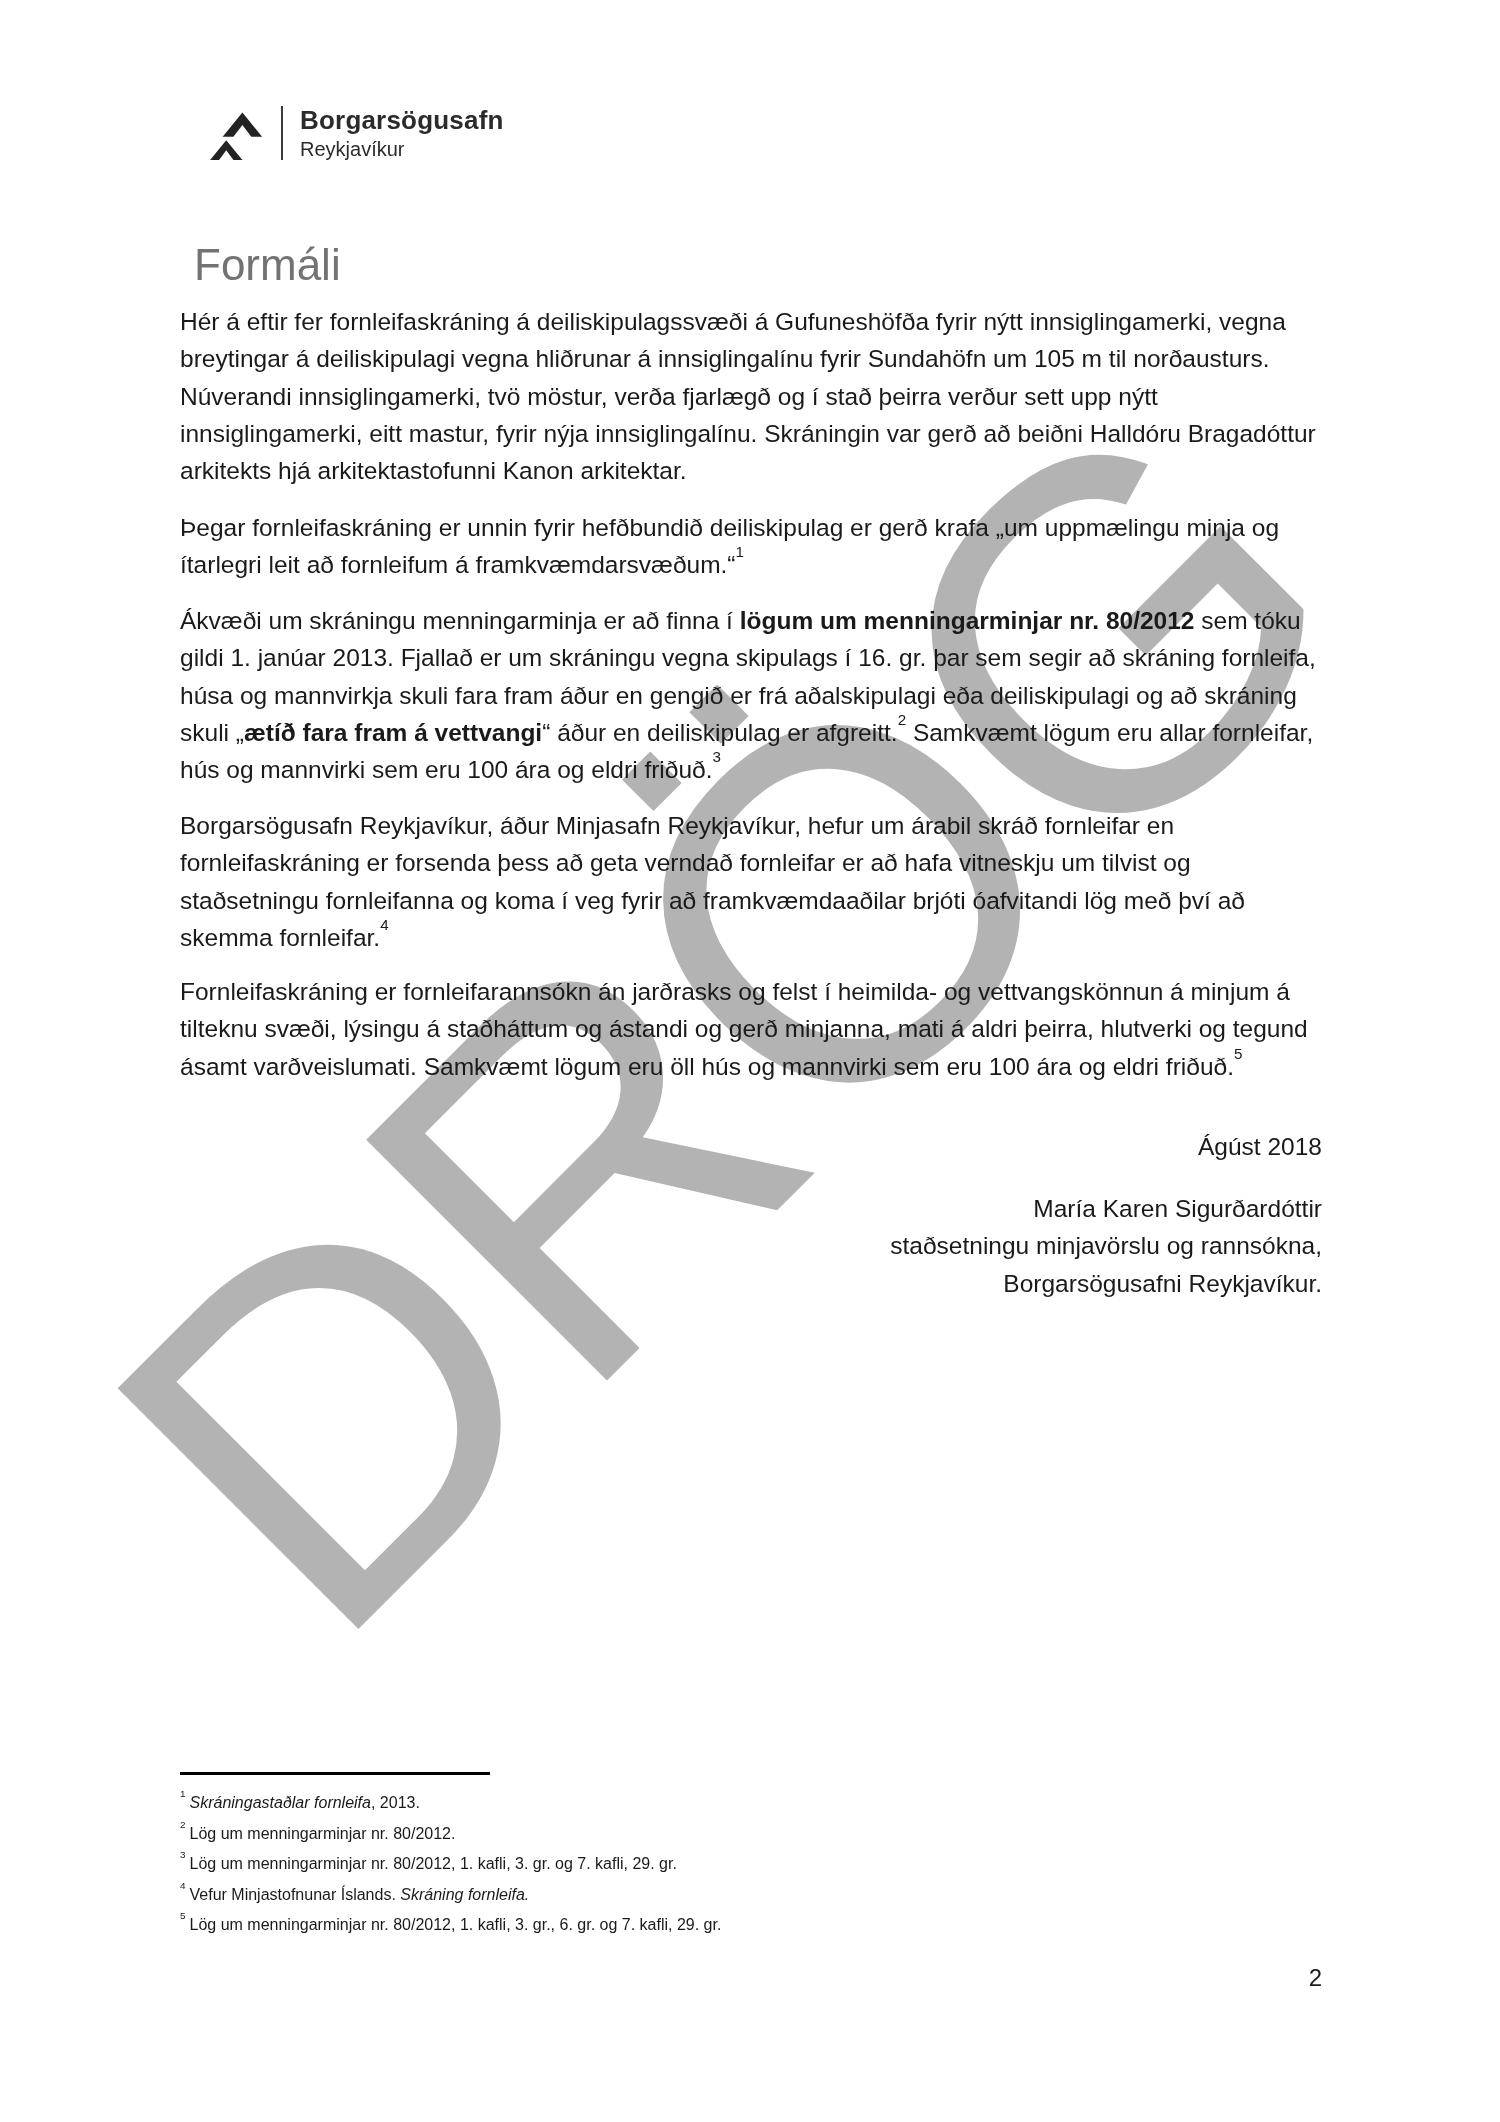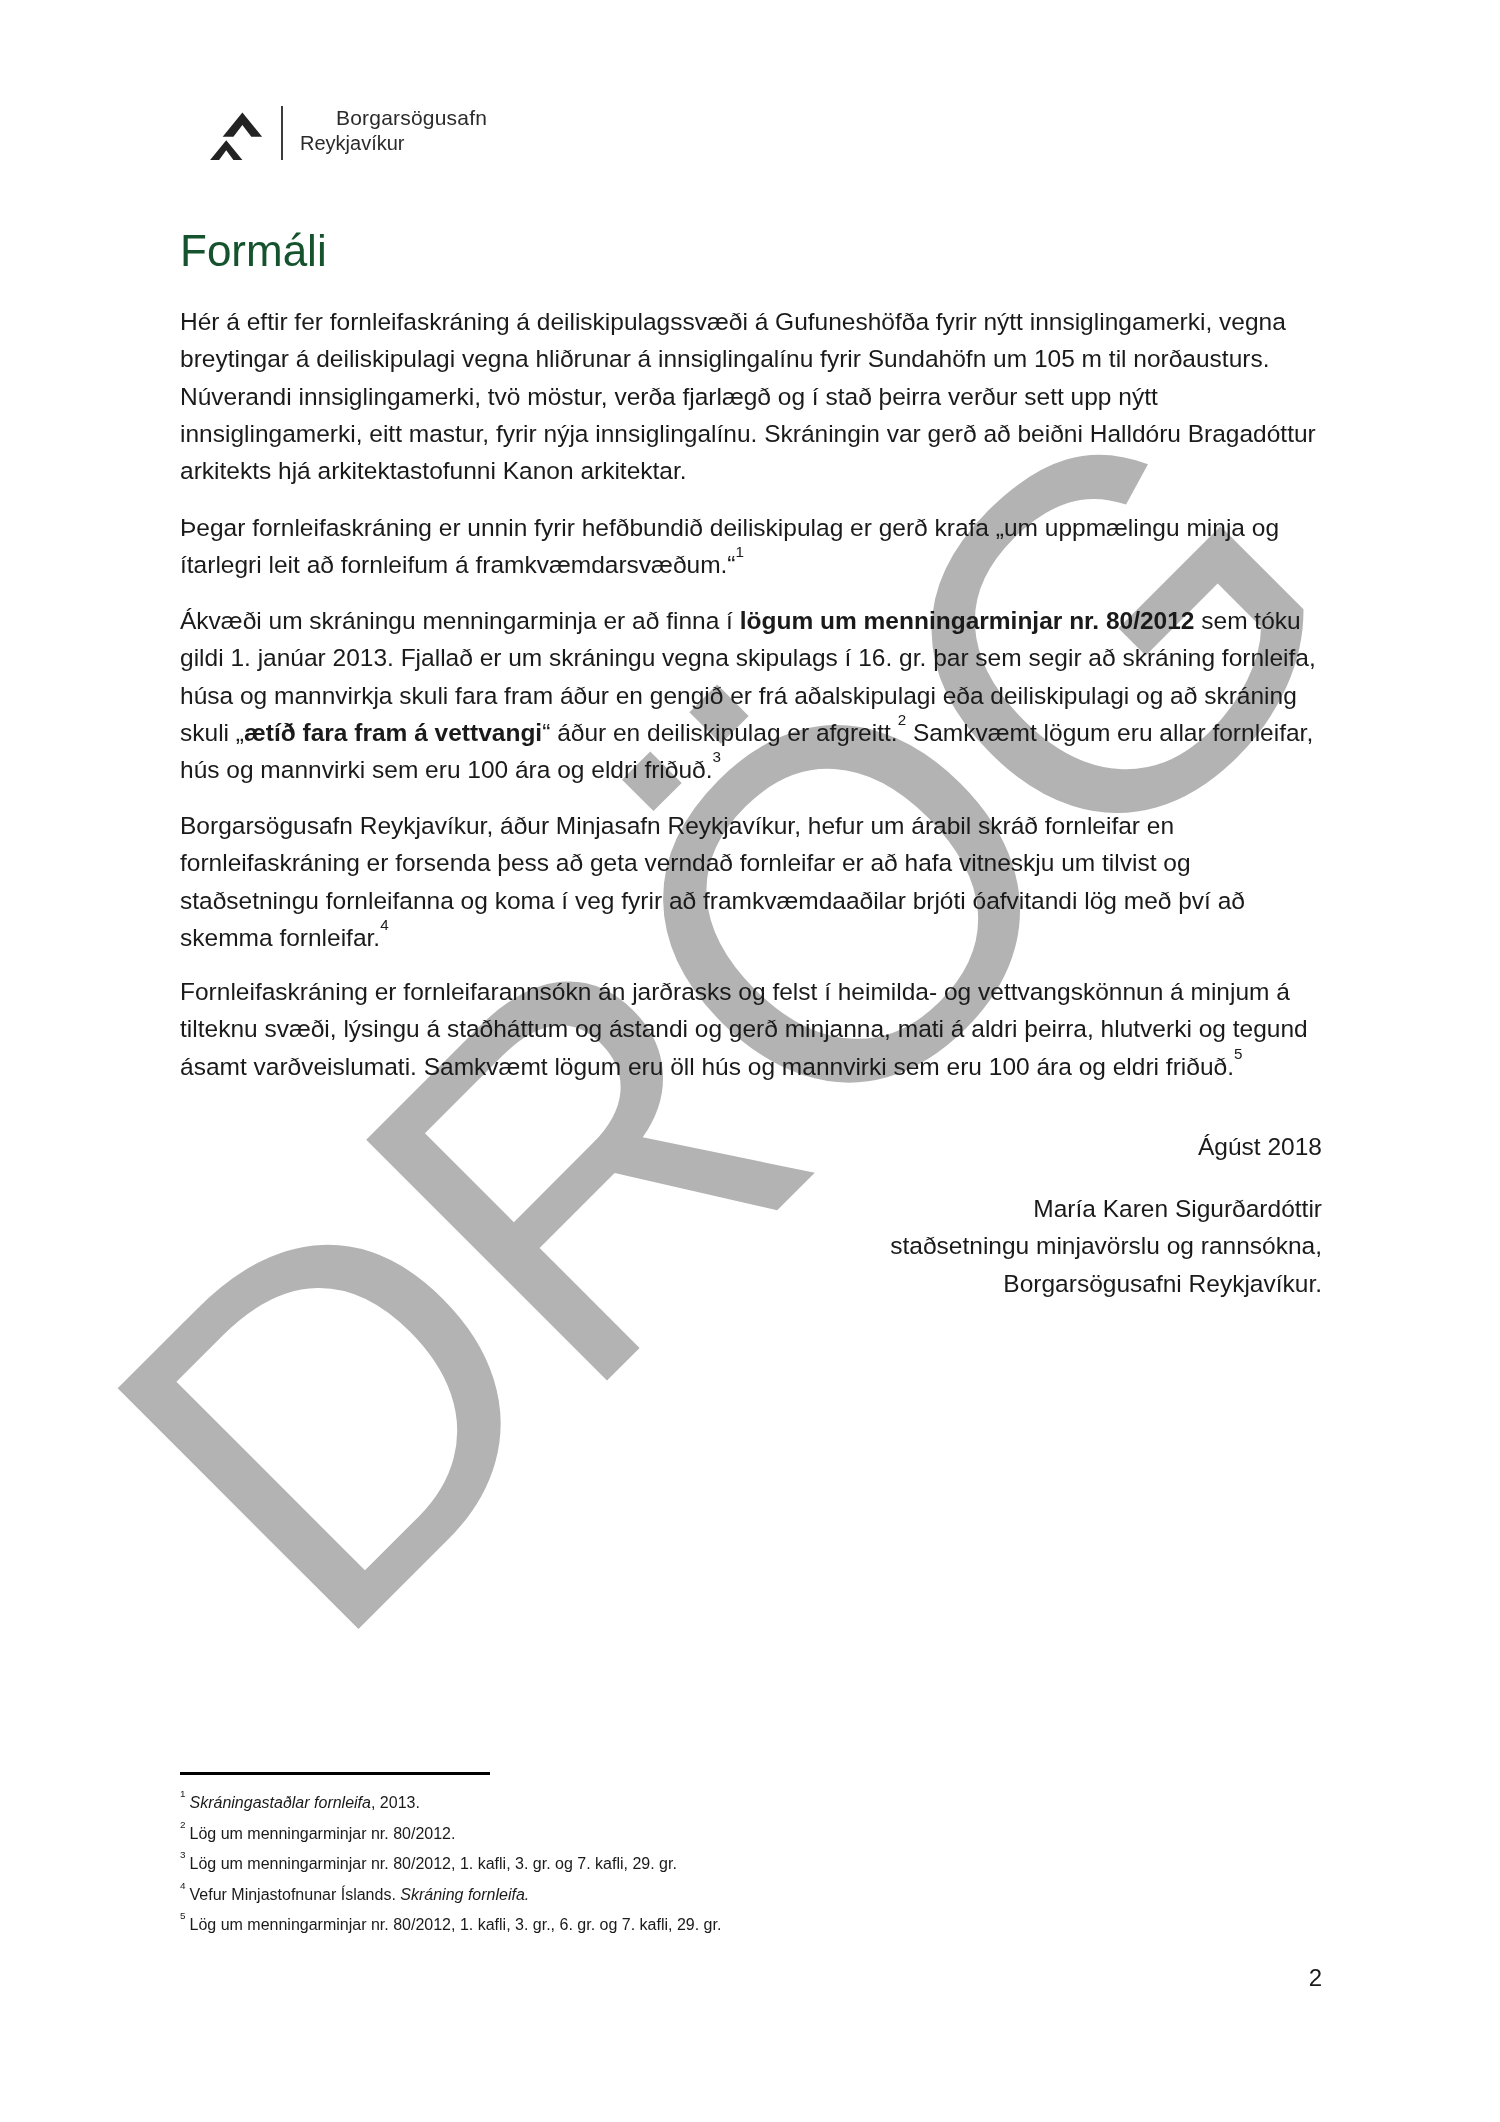--- a/index.html
+++ b/index.html
@@ -25,26 +25,26 @@
     z-index:0;
     user-select:none;
   }
   
   .hdr { position:absolute; left:0; top:0; width:1500px; height:200px; z-index:2; }
   .logo-mark { position:absolute; left:210px; top:108px; width:54px; height:52px; }
   .logo-mark svg { display:block; width:100%; height:100%; }
   .logo-mark polygon { fill:#232323; }
   .logo-divider { position:absolute; left:281px; top:106px; width:2px; height:54px; background:#3c3c3c; }
   .logo-text { position:absolute; left:300px; top:106px; line-height:1.15; color:#2b2b2b; }
-  .logo-line1 { font-weight:normal; font-size:21px; letter-spacing:0.2px;margin-left:36px; }
+  .logo-line1 { font-weight:bold; font-size:26px; letter-spacing:0.2px; }
   .logo-line2 { font-size:20px; margin-top:2px; }
   .doc-title { position:absolute; left:560px; top:120px; font-size:23px; color:#1a1a1a; white-space:nowrap; }
   
   .content { position:absolute; left:180px; top:0; width:1142px; z-index:1; }
-  .page-title { position:absolute; left:0; top:226px; margin:0; font-size:44px; font-weight:400; color:#14532d; }
+  .page-title { position:absolute; left:0; top:226px; margin:14px; font-size:44px; font-weight:400; color:#737373; }
   .para { position:absolute; left:0; width:1142px; margin:0; font-size:24.5px; line-height:37.3px; text-align:left; }
   .p0 { top:303px; }
   .p1 { top:509px; }
   .p2 { top:602px; }
   .p3 { top:807px; }
   .p4 { top:973px; }
   .bold { font-weight:bold; }
   .italic { font-style:italic; }
   sup { font-size:0.62em; line-height:0; position:relative; top:-0.45em; }
   

